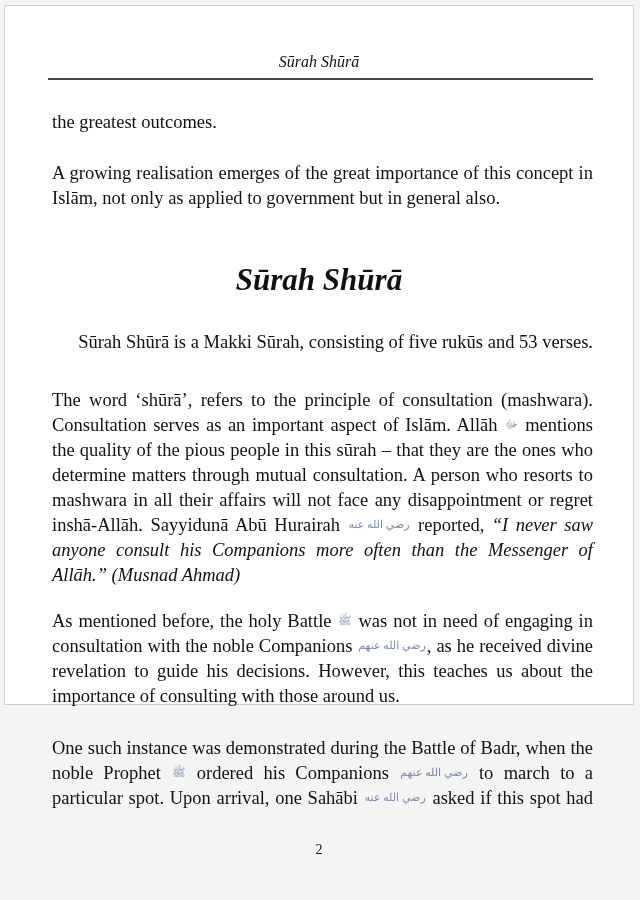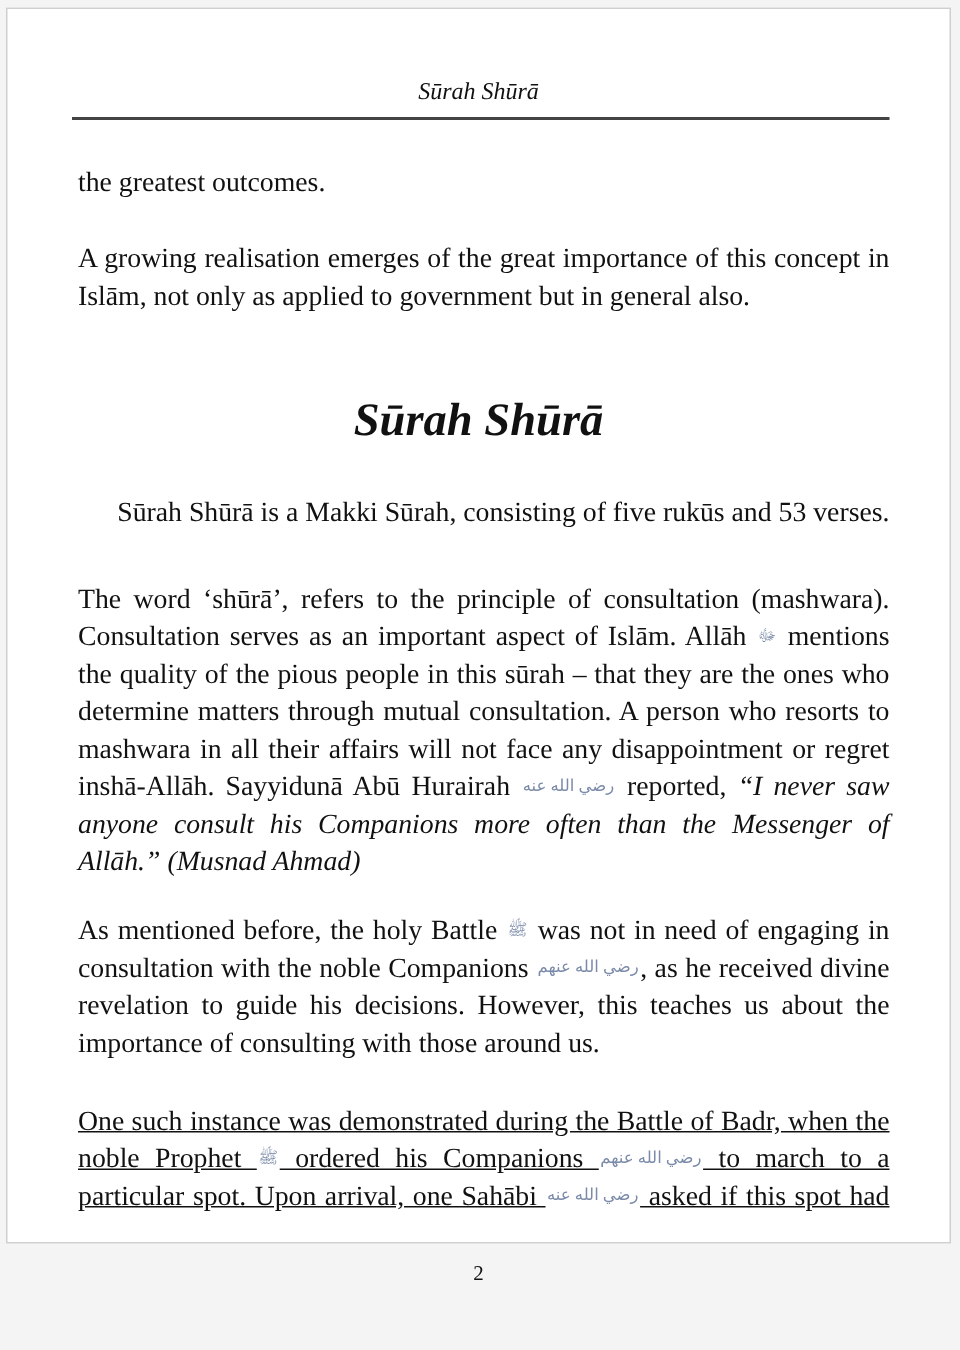--- a/index.html
+++ b/index.html
@@ -11,21 +11,21 @@
       width: 640px;
       height: 900px;
       position: relative;
       overflow: hidden;
     }
     .page {
       position: absolute;
       left: 4px;
       top: 5px;
       width: 630px;
-      height: 824px;
+      height: 700px;
       background: #ffffff;
       border: 1px solid #cfcfcf;
       box-sizing: border-box;
     }
     .running-header {
       position: absolute;
       left: 0;
       right: 0;
       top: 47px;
       text-align: center;
@@ -90,21 +90,20 @@
       left: 0;
       right: 0;
       top: 836px;
       text-align: center;
       font-family: "Liberation Serif", "DejaVu Serif", serif;
       font-size: 14px;
       color: #111;
     }
     .last-line {
       text-align-last: justify;
-      text-decoration: underline;
     }
   </style>
 </head>
 <body>
 
 <div class="page">
 
   <div class="running-header">Sūrah Shūrā</div>
   <div class="header-rule"></div>
 

